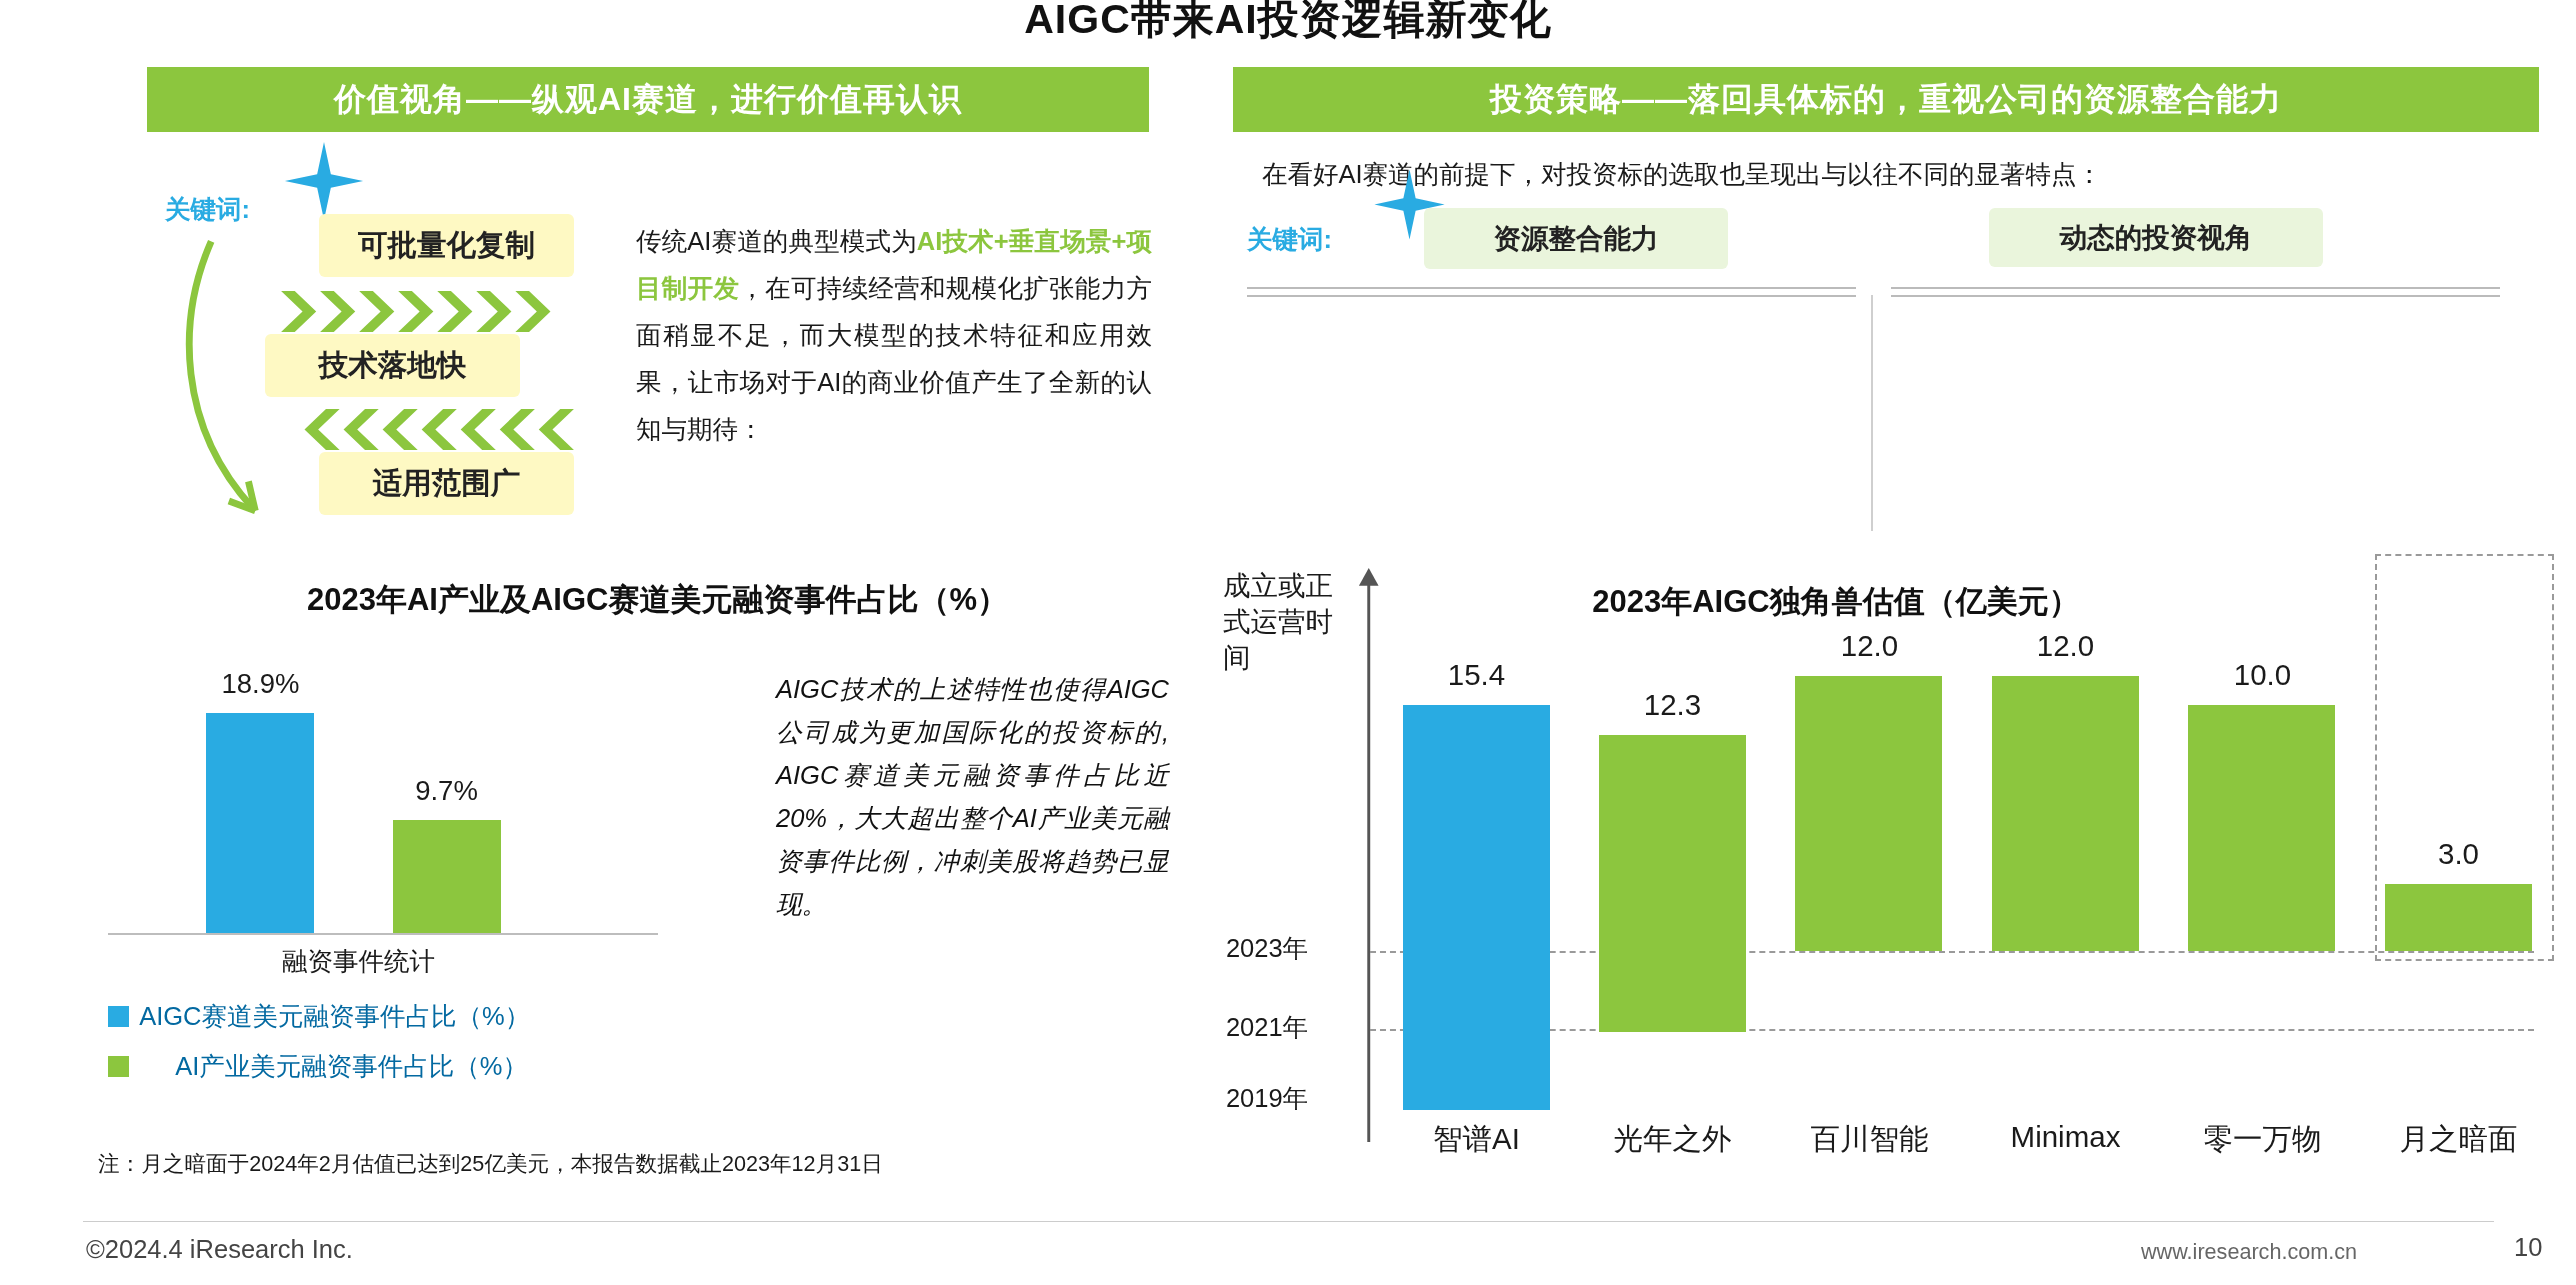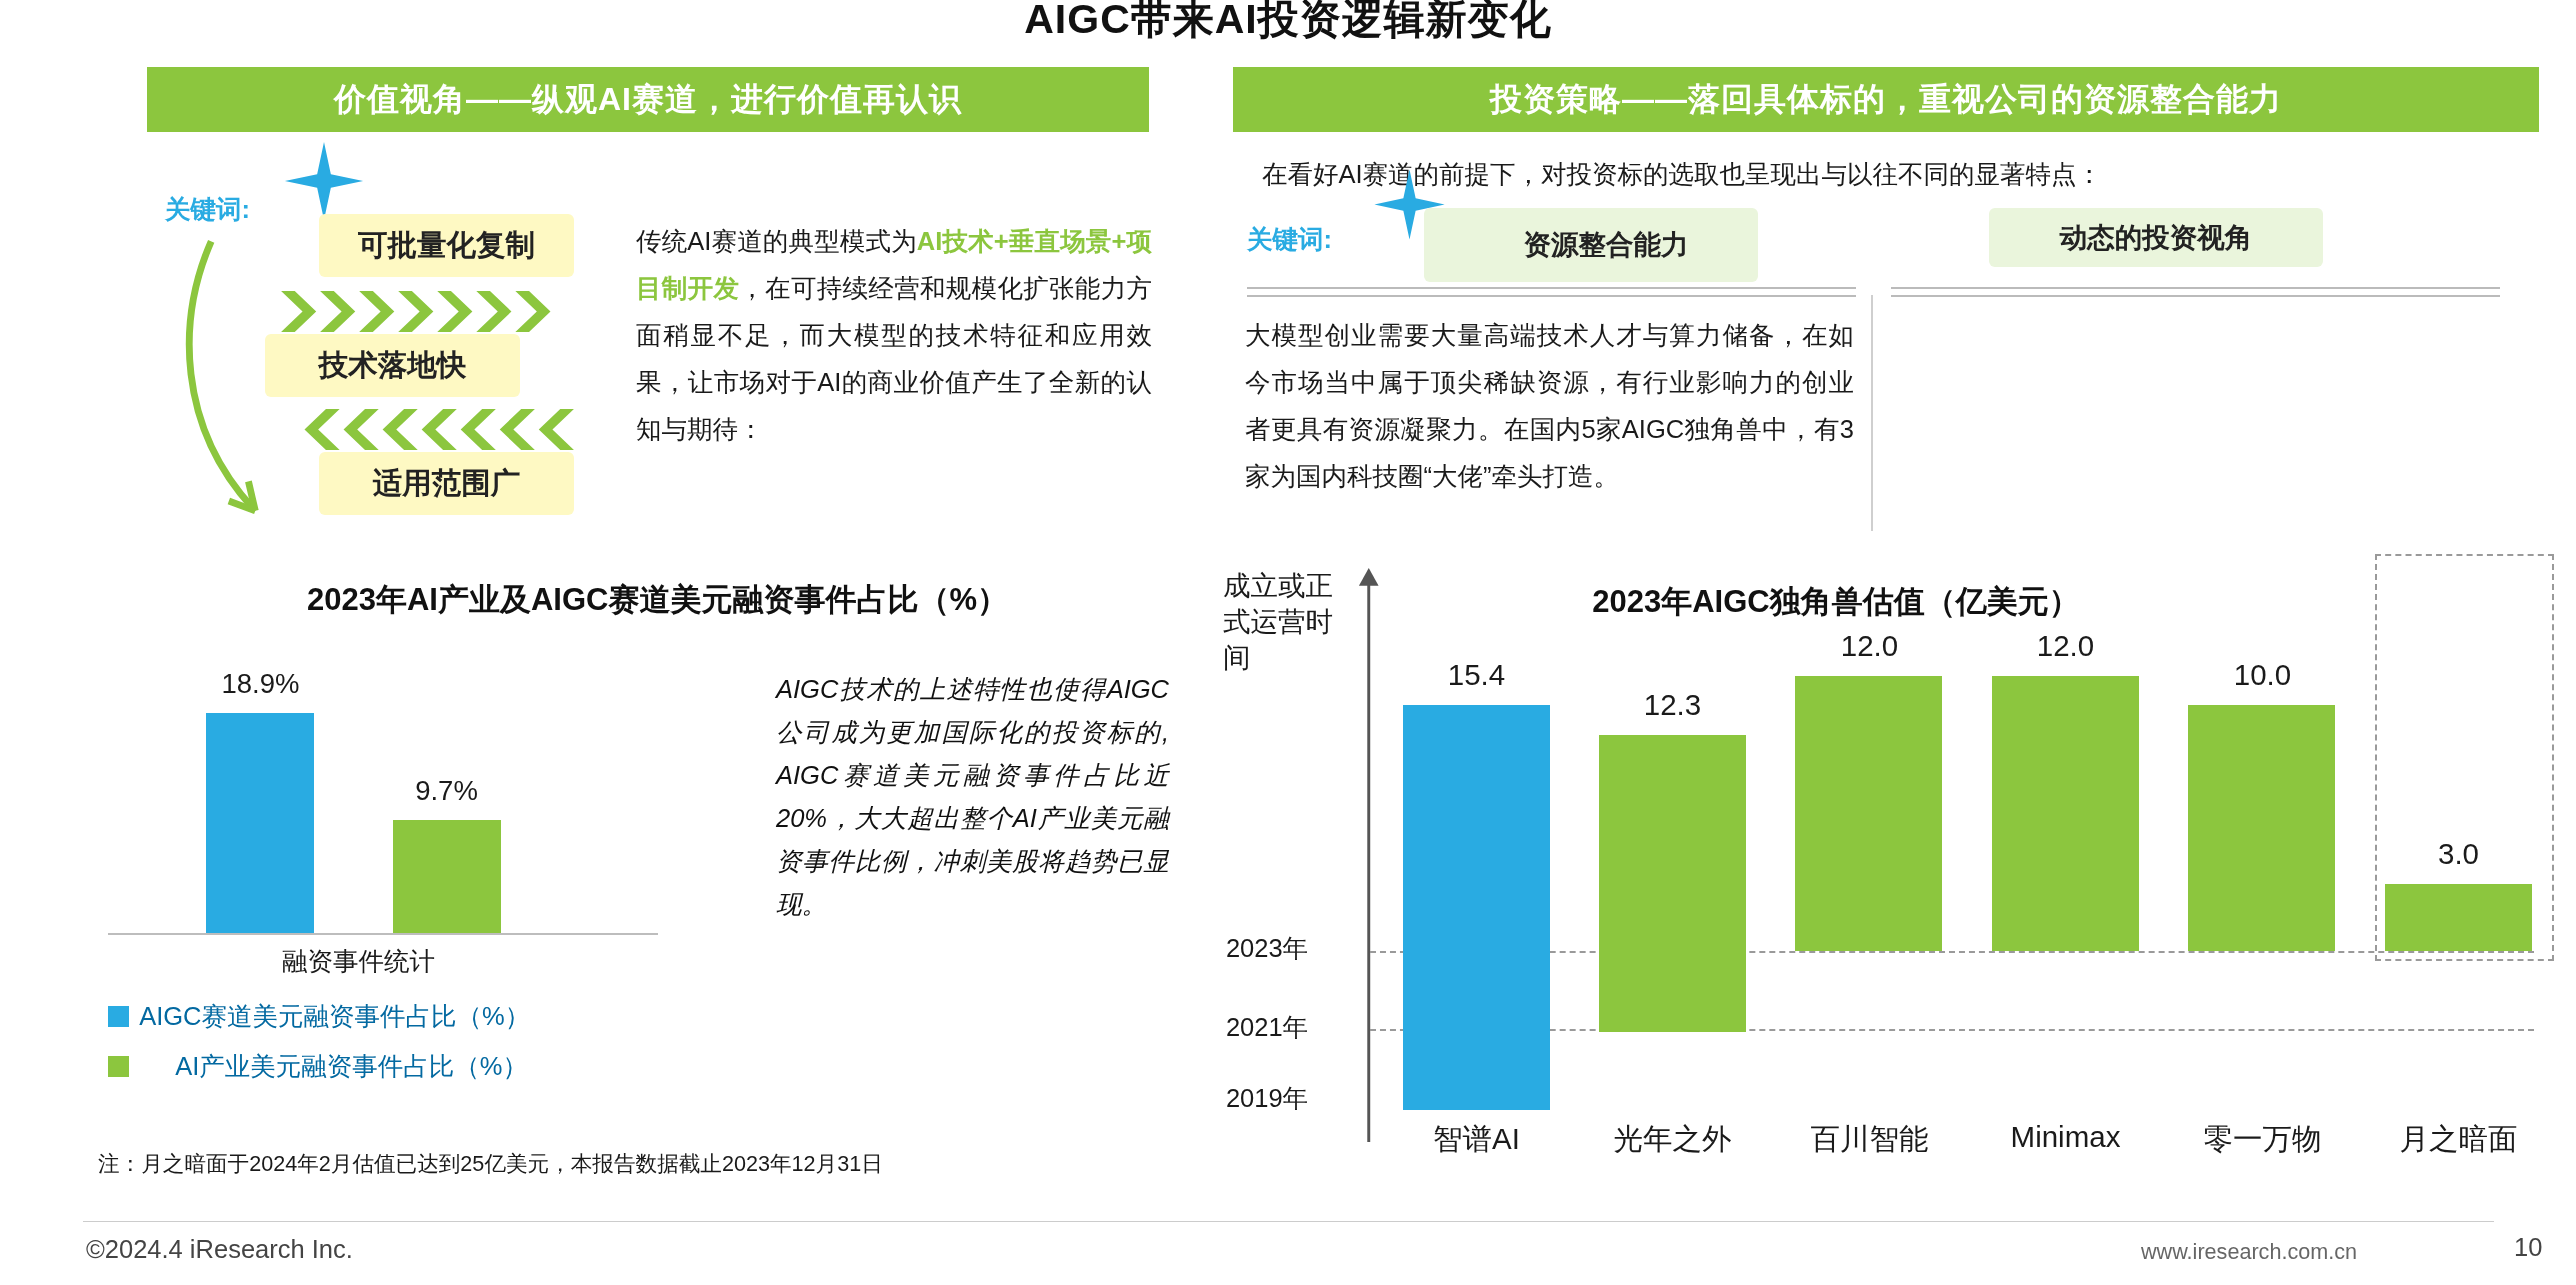--- a/index.html
+++ b/index.html
@@ -62,21 +62,21 @@
   
   .sub-note{
     position:absolute;left:1262px;top:157px;width:1267px;
     font-size:25.5px;color:#1a1a1a;
   }
   .tag{
     position:absolute;background:#eaf5dc;border-radius:5.9px;
     display:flex;align-items:center;justify-content:center;
     font-size:27.5px;font-weight:bold;color:#222;
   }
-  .tag-1{left:1424px;top:208px;width:304px;height:74px;padding-left:30px;}
+  .tag-1{left:1424px;top:208px;width:304px;height:61px;}
   .tag-2{left:1989px;top:208px;width:334px;height:59px;}
   .dbl-rule{position:absolute;height:5.9px;border-top:2px solid #bbb;border-bottom:2px solid #bbb;}
   .rule-1{left:1247px;top:287px;width:609px;}
   .rule-2{left:1891px;top:287px;width:609px;}
   .col-text{
     position:absolute;font-size:25.5px;line-height:47px;text-align:justify;
   }
   .col-1{left:1245px;top:312px;width:609px;}
   .col-2{left:1891px;top:312px;width:609px;}
   .vdiv{position:absolute;left:1871px;top:295px;width:2px;height:236px;background:#cfcfcf;}
@@ -185,21 +185,20 @@
 
   <div class="kw kw-right">关键词:</div>
 
   <div class="tag tag-1">资源整合能力</div>
   <div class="tag tag-2">动态的投资视角</div>
 
   <div class="dbl-rule rule-1"></div>
   <div class="dbl-rule rule-2"></div>
   <div class="vdiv"></div>
 
-  <div class="col-text col-1">大模型创业需要大量高端技术人才与算力储备，在如今市场当中属于顶尖稀缺资源，有行业影响力的创业者更具有资源凝聚力。在国内5家AIGC独角兽中，有3家为国内科技圈“大佬”牵头打造。</div>
 
   <div class="chart-title ct-left">2023年AI产业及AIGC赛道美元融资事件占比（%）</div>
 
   <div class="lchart">
 
     <div class="axis-line" style="left:9.8px;top:295px;width:550px;height:2px;"></div>
 
     <div class="bar" style="left:108px;bottom:29.5px;width:108px;height:220px;background:#29ABE2;"></div>
     <div class="bar-label" style="left:74px;top:29.5px;width:177px;">18.9%</div>
 

